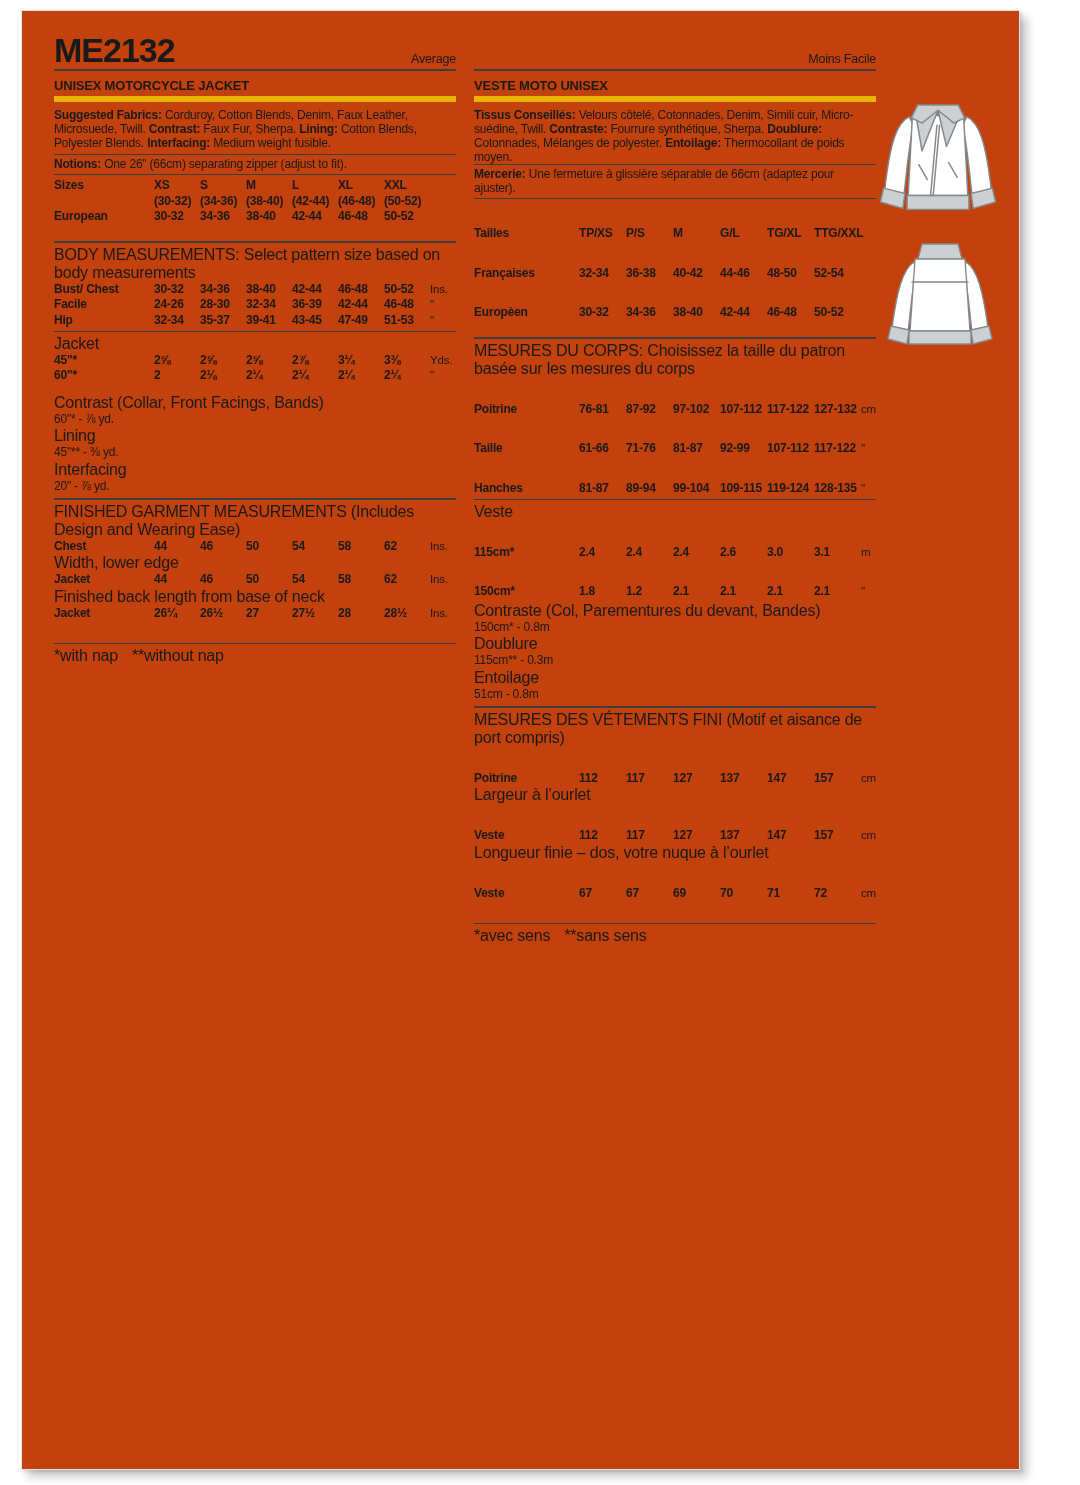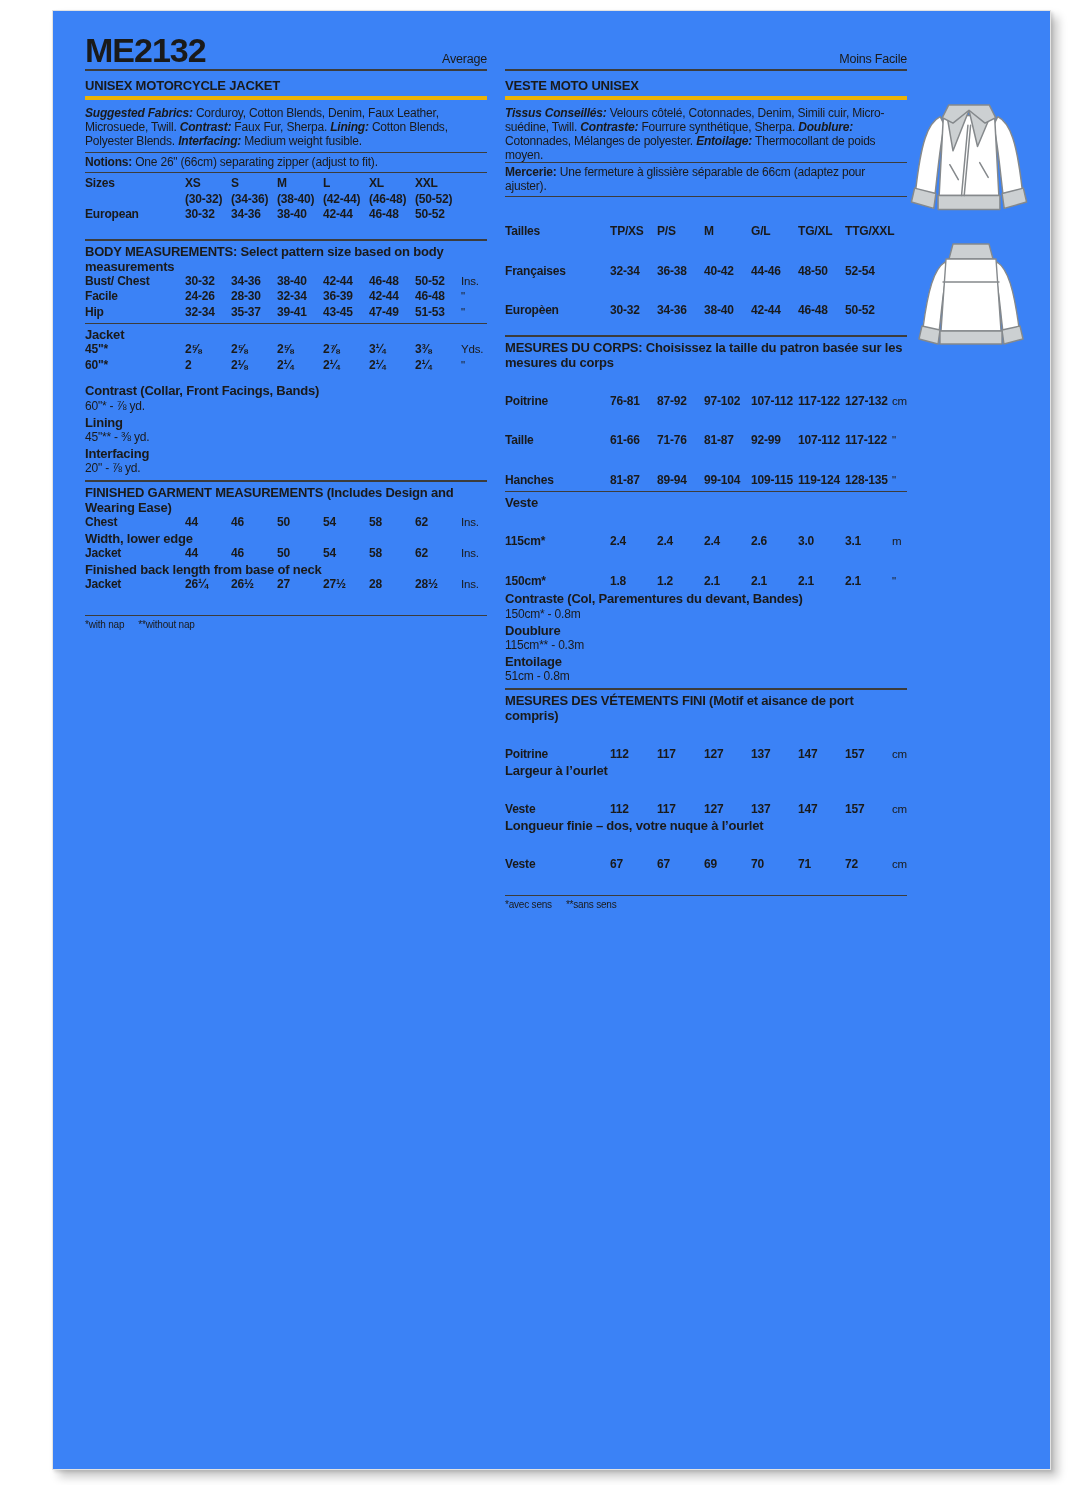--- a/index.html
+++ b/index.html
@@ -1,54 +1,54 @@
 <!DOCTYPE html>
 <html><head>
 <meta charset="utf-8">
 <style>
   * { margin:0; padding:0; box-sizing:border-box; }
   html,body { background:#ffffff; width:1080px; height:1485px;
     font-family:"Liberation Sans", sans-serif; color:#1a1a1a; }
-  .sheet { position:absolute; left:52px; top:10px; width:999px; height:1460px;
-    background:#3b82f6; border:1px solid #e3e3e3;
+  .sheet { position:absolute; left:21px; top:10px; width:999px; height:1460px;
+    background:#c2410c; border:1px solid #e3e3e3;
     box-shadow:7px 7px 9px rgba(0,0,0,0.22), 2px 2px 3px rgba(0,0,0,0.12); }
   .col { position:absolute; top:20px; width:402px; letter-spacing:-0.2px; }
   .col-en { left:32px; }
   .col-fr { left:452px; }
 
   .masthead { height:40px; display:flex; align-items:flex-end;
     justify-content:space-between; border-bottom:2px solid #3c3c3c; padding-bottom:3px; }
   .pattern-no { font-size:34px; font-weight:700; line-height:32px; letter-spacing:-1px; }
   .difficulty { font-size:12.5px; font-weight:400; }
 
   .doc-title { font-size:13px; font-weight:700; padding:7px 0 3px;
-    border-bottom:4px solid #eab308; }
+    border-bottom:6px solid #eab308; }
 
   .para { font-size:12px; line-height:14px; font-weight:400; padding:6px 0 0;
     min-height:52px; }
-  .para b { font-weight:700;font-style:italic; }
+  .para b { font-weight:700; }
 
   .notions { border-top:1.5px solid #3c3c3c; border-bottom:1.5px solid #3c3c3c;
     padding:2px 0 3px; font-size:12px; font-weight:400; }
   .notions b { font-weight:700; }
 
   .row { display:grid; grid-template-columns:100px repeat(6,46px) 1fr;
     align-items:baseline; min-height:15.6px; font-size:12px; font-weight:700; }
   .col-fr .row { grid-template-columns:105px repeat(6,47px) 1fr;margin-top:24px; }
   .row .cells { display:contents; }
   .row .unit { font-weight:400; font-size:11.5px; }
-  .sec { font-size:13px; font-weight:700; min-height:15.6px; }
+  .sec { font-size:16px; font-weight:400; min-height:15.6px; }
   .plain { font-weight:400; font-size:12px; min-height:15.6px; }
   .sizes-block { padding-top:3px; border-bottom:2px solid #3c3c3c; padding-bottom:16px; }
   .group { border-bottom:1.5px solid #3c3c3c; padding-bottom:2px; }
   .group-thick { border-bottom:2px solid #3c3c3c; padding-bottom:3px; }
   .pad-top { padding-top:3px; }
 
   .footnote { margin-top:22px; border-top:1.5px solid #3c3c3c;
-    padding-top:3px; font-size:10px; font-weight:400; }
+    padding-top:3px; font-size:16px; font-weight:400; }
   .footnote span { margin-right:14px; }
 
   .art { position:absolute; } 
   .art-front { left:852px; top:78px; width:128px; height:146px; }
   .art-back  { left:858px; top:222px; width:120px; height:140px; }
 </style>
 </head>
 <body>
 
 <div class="sheet">

